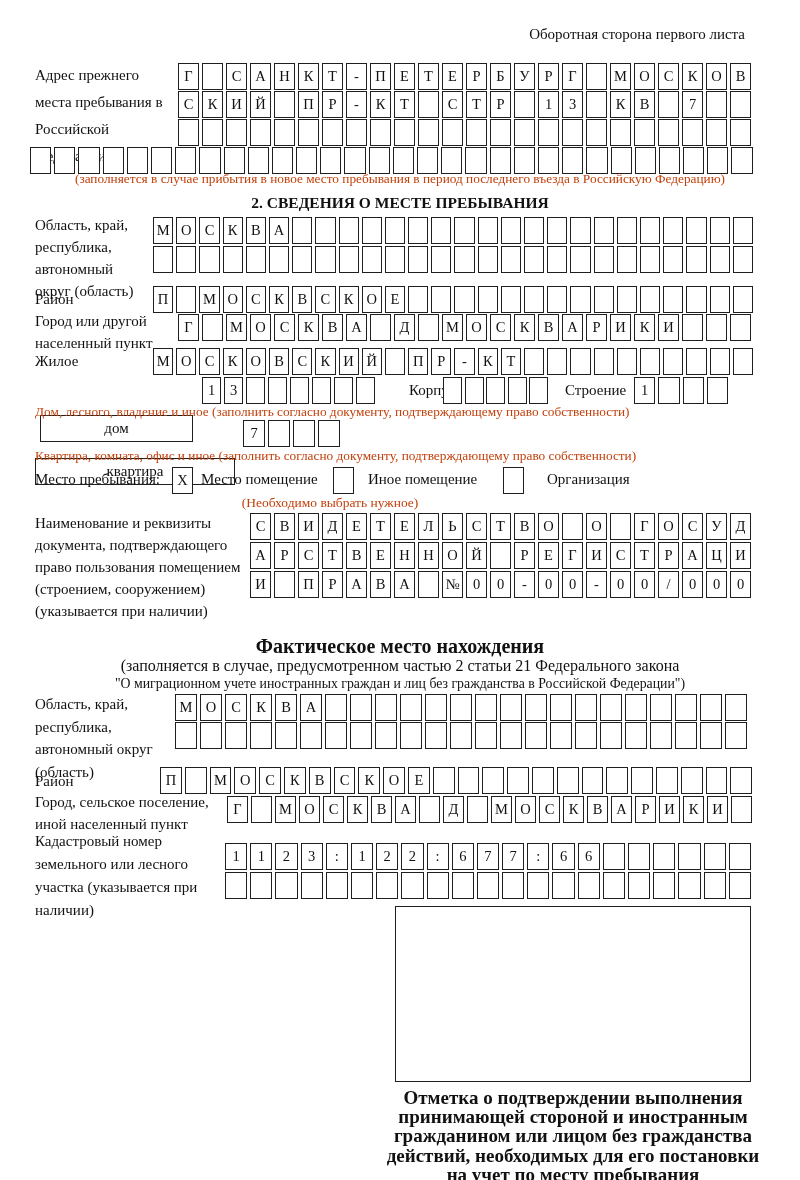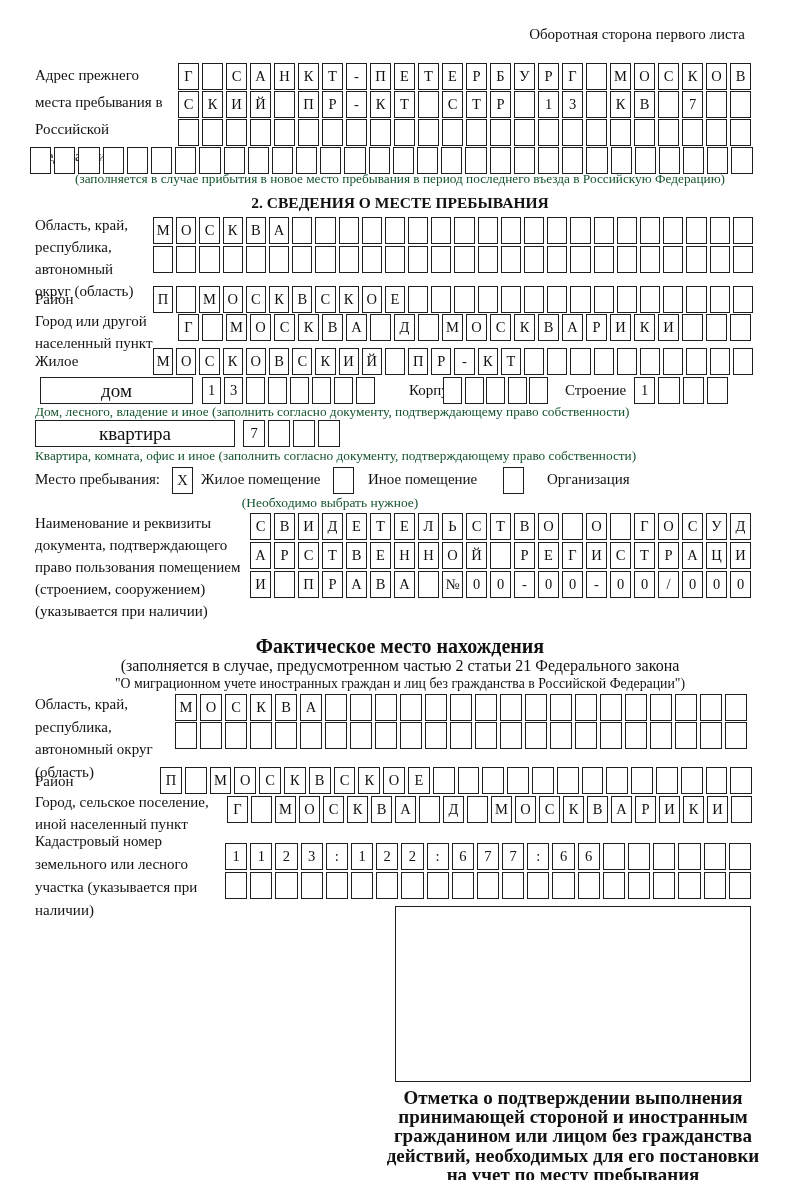--- a/index.html
+++ b/index.html
@@ -4,37 +4,38 @@
 <style>
   html,body { margin:0; padding:0; background:#fff; }
   .page {
     position:relative; width:800px; height:1180px; margin:0 auto;
     background:#ffffff; color:#111;
     font-family:"Liberation Serif","DejaVu Serif",serif;
     overflow:hidden;
   }
   .abs { position:absolute; }
   .lbl { font-size:15px; line-height:22px; color:#111; }
-  .note { font-size:13.3px; color:#14532d; }
+  .note { font-size:13.3px; color:#c2410c; }
   .center { text-align:center; }
   .bold { font-weight:bold; }
   .boxrow { position:absolute; display:flex; gap:3px; }
   .boxrow .cell {
     box-sizing:border-box;
     width:var(--cw,21px); height:27px;
     border:1.6px solid #1f1f1f;
     display:flex; align-items:center; justify-content:center;
     font-size:14.5px; line-height:1; background:#fff;
     flex:0 0 auto;
   }
   .widebox {
     position:absolute; box-sizing:border-box; height:27px;
     border:1.6px solid #1f1f1f; background:#fff;
     display:flex; align-items:center; justify-content:center;
-    font-size:19px;
+    font-size:15px;
+    margin-top:38px;
   }
   .stampbox {
     position:absolute; box-sizing:border-box;
     border:1.8px solid #1f1f1f; background:#fff;
   }
   .inline-lbl { position:absolute; font-size:15px; line-height:27px; white-space:nowrap; }
 </style>
 </head>
 <body>
 
@@ -341,21 +342,21 @@
       <span class="cell"></span>
       <span class="cell"></span>
     </div>
 
   <div class="abs note" style="left:35px; top:448px;">Квартира, комната, офис и иное (заполнить согласно документу, подтверждающему право собственности)</div>
 
   <div class="inline-lbl" style="left:35px; top:466px;">Место пребывания:</div>
   <div class="boxrow" style="left:172px; top:467px; --cw:21px;">
       <span class="cell">X</span>
     </div>
-  <div class="inline-lbl" style="left:201px; top:466px;">Жилое помещение</div>
+  <div class="inline-lbl" style="left:201px; top:466px;">Место помещение</div>
   <div class="boxrow" style="left:333px; top:467px; --cw:21px;">
       <span class="cell"></span>
     </div>
   <div class="inline-lbl" style="left:368px; top:466px;">Иное помещение</div>
   <div class="boxrow" style="left:503px; top:467px; --cw:21px;">
       <span class="cell"></span>
     </div>
   <div class="inline-lbl" style="left:547px; top:466px;">Организация</div>
 
   <div class="abs lbl" style="left:35px; top:512px; width:215px; line-height:22px;">Наименование и реквизиты документа, подтверждающего право пользования помещением (строением, сооружением) (указывается при наличии)</div>

